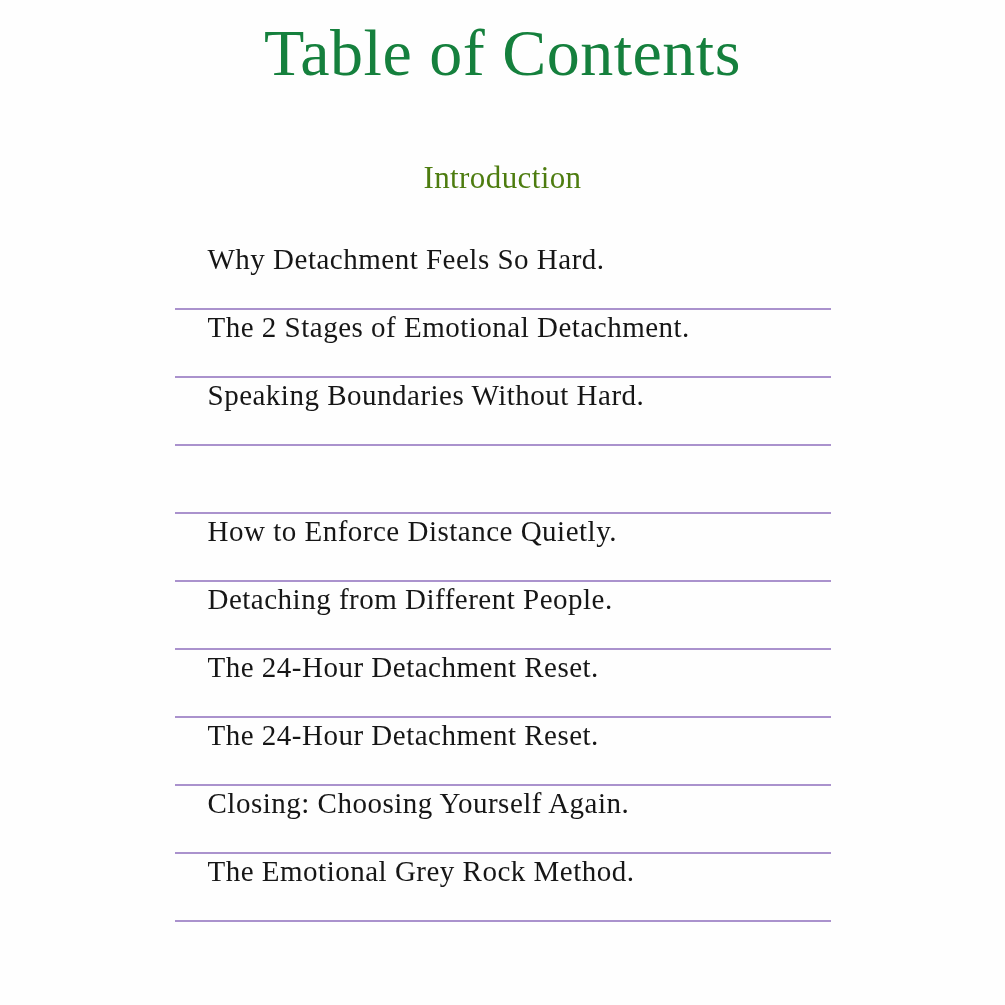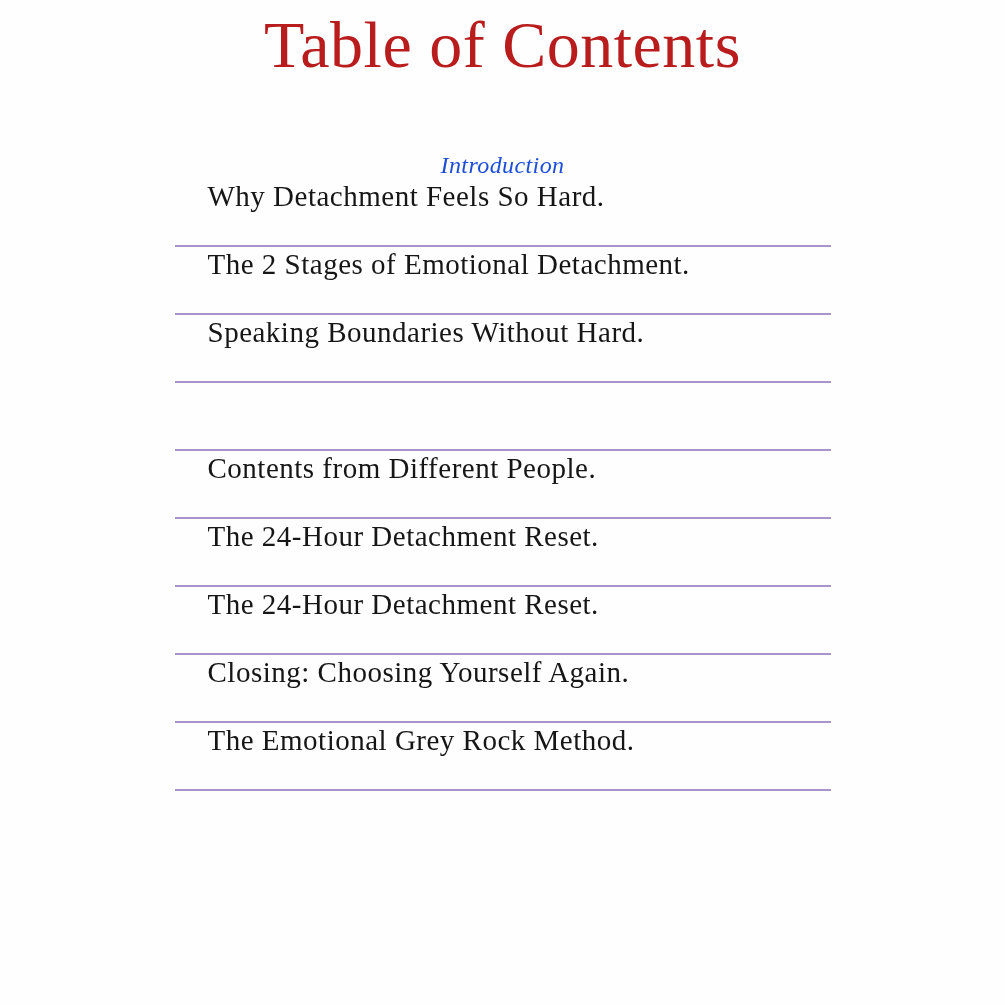--- a/index.html
+++ b/index.html
@@ -23,35 +23,35 @@
     display: flex;
     flex-direction: column;
     align-items: center;
   }
   .toc-title {
     font-family: "Liberation Serif", serif;
     font-size: 66px;
     font-weight: 400;
     letter-spacing: 0.5px;
     line-height: 1;
-    margin-top: 12px;
-    color: #b91c1c;
+    margin-top: 20px;
+    color: #15803d;
     text-align: center;
   }
   .toc-subtitle {
     font-family: "Liberation Serif", serif;
-    font-size: 24px;
+    font-size: 31px;
     font-weight: 400;
-    color: #1d4ed8;
+    color: #4d7c0f;
     margin-top: 74px;
     letter-spacing: 0.4px;
     text-align: center;
-    font-style: italic;
   }
   .toc-list {
+    margin-top: 46px;
     width: 656px;
     display: flex;
     flex-direction: column;
   }
   .toc-entry {
     position: relative;
     height: 68px;
     display: flex;
     align-items: flex-start;
     padding-left: 33px;
@@ -98,23 +98,27 @@
 
     <div class="toc-entry">
       <span class="entry-text">Speaking Boundaries Without Hard.</span>
       <span class="toc-rule"></span>
     </div>
 
     <div class="toc-entry">
       <span class="toc-rule"></span>
     </div>
 
+    <div class="toc-entry">
+      <span class="entry-text">How to Enforce Distance Quietly.</span>
+      <span class="toc-rule"></span>
+    </div>
 
     <div class="toc-entry">
-      <span class="entry-text">Contents from Different People.</span>
+      <span class="entry-text">Detaching from Different People.</span>
       <span class="toc-rule"></span>
     </div>
 
     <div class="toc-entry">
       <span class="entry-text">The 24-Hour Detachment Reset.</span>
       <span class="toc-rule"></span>
     </div>
 
     <div class="toc-entry">
       <span class="entry-text">The 24-Hour Detachment Reset.</span>

